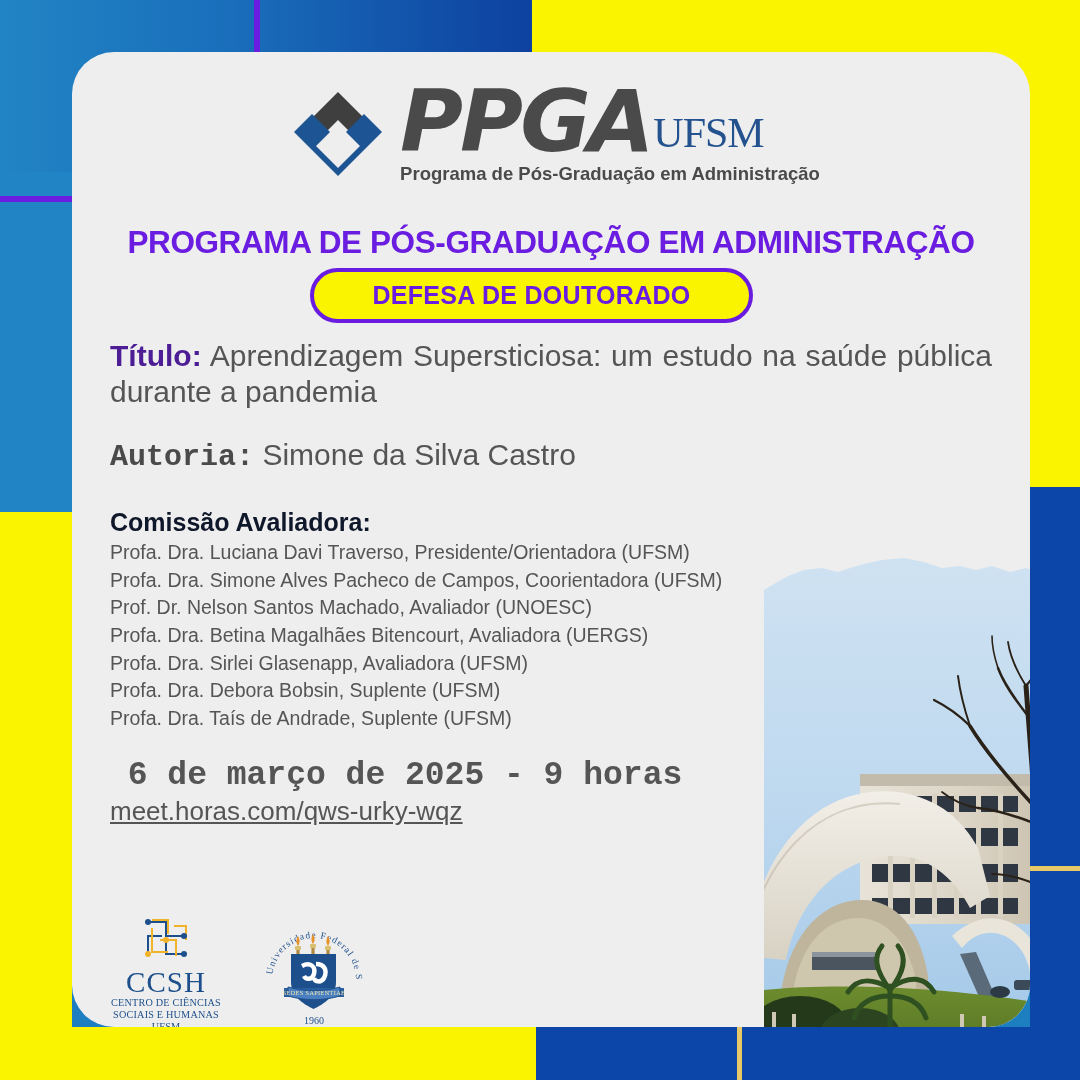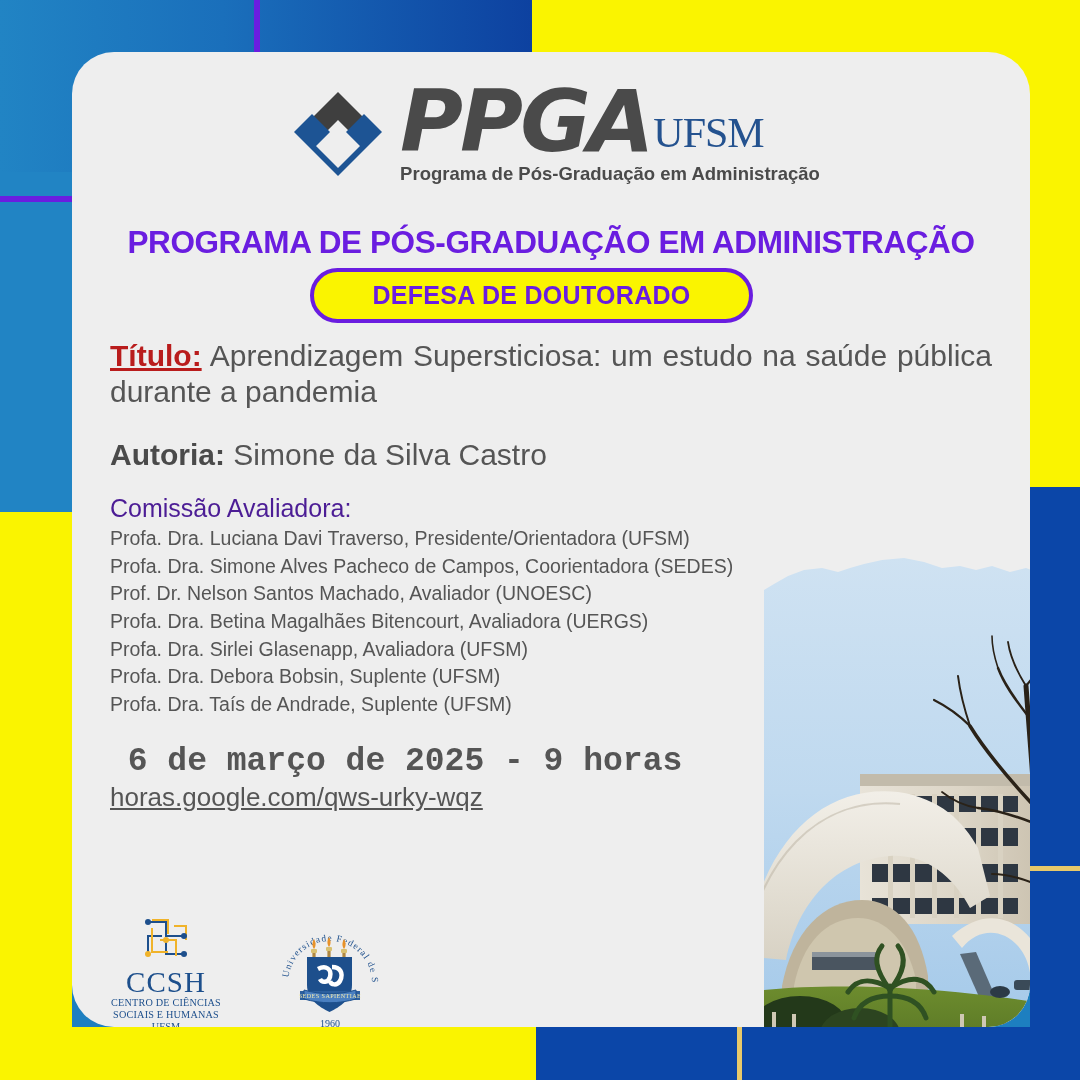--- a/index.html
+++ b/index.html
@@ -122,48 +122,48 @@
     font-size: 25px; font-weight: bold; color: #6a1de0;
     letter-spacing: 0.3px;
   }
   
   .body-block { position: absolute; left: 38px; top: 286px; width: 628px; }
   .row-title {
     font-size: 30px; color: #555; line-height: 1.2;
     text-align: justify; text-align-last: left;
     width: 882px;
   }
-  .row-title b { color: #b91c1c; text-decoration: underline; }
+  .row-title b { color: #4c1d95; }
   .row-author {
     font-size: 30px; color: #555; margin-top: 28px;
   }
-  .row-author b { color: #4a4a4a; }
+  .row-author b { color: #4a4a4a; font-family: Liberation Mono, monospace; }
   .committee-head {
-    font-size: 25px; font-weight: normal; color: #4c1d95; margin-top: 22px;
+    font-size: 25px; font-weight: bold; color: #0f172a; margin-top: 34px;
   }
   .committee-list { margin-top: 2px; }
   .committee-list li {
     list-style: none;
     font-size: 19.5px; color: #555; line-height: 1.42;
   }
   .event-date {
     font-size: 33px; font-weight: bold; color: #555;
     margin-top: 24px; text-align: center; width: 590px; font-family: Liberation Mono, monospace;
   }
   .link-label {
     font-size: 24px; font-weight: bold; color: #555; margin-top: 28px;
   }
   .link-url {
     font-size: 26px; color: #555; text-decoration: underline;
     display: inline-block; margin-top: 2px;
   }
   
   .footer-logos {
     position: absolute; left: 38px; top: 862px;
-    display: flex; align-items: flex-end; gap: 52px;
+    display: flex; align-items: center; gap: 36px;
   }
   .ccsh-logo { text-align: center; width: 112px; }
   .ccsh-name {
     font-size: 29px; color: #1d4f8c; letter-spacing: 1px;
     font-family: "Liberation Serif", serif; line-height: 1;
     margin-top: 2px;
   }
   .ccsh-sub {
     font-size: 10.2px; color: #1d4f8c; line-height: 1.18;
     font-family: "Liberation Serif", serif; letter-spacing: 0.2px;
@@ -227,31 +227,31 @@
       </div>
 
       <div class="row-author">
         <b>Autoria:</b>
         <span>Simone da Silva Castro</span>
       </div>
 
       <div class="committee-head">Comissão Avaliadora:</div>
       <ul class="committee-list">
         <li>Profa. Dra. Luciana Davi Traverso, Presidente/Orientadora (UFSM)</li>
-        <li>Profa. Dra. Simone Alves Pacheco de Campos, Coorientadora (SEDES)</li>
+        <li>Profa. Dra. Simone Alves Pacheco de Campos, Coorientadora (UFSM)</li>
         <li>Prof. Dr. Nelson Santos Machado, Avaliador (UNOESC)</li>
         <li>Profa. Dra. Betina Magalhães Bitencourt, Avaliadora (UERGS)</li>
         <li>Profa. Dra. Sirlei Glasenapp, Avaliadora (UFSM)</li>
         <li>Profa. Dra. Debora Bobsin, Suplente (UFSM)</li>
         <li>Profa. Dra. Taís de Andrade, Suplente (UFSM)</li>
       </ul>
 
       <div class="event-date">6 de março de 2025 - 9 horas</div>
 
-      <a class="link-url" href="#">horas.google.com/qws-urky-wqz</a>
+      <a class="link-url" href="#">meet.horas.com/qws-urky-wqz</a>
     </div>
 
     <div class="footer-logos">
 
       <div class="ccsh-logo">
         <svg width="56" height="48" viewBox="0 0 56 48">
           <g stroke="#1d4f8c" stroke-width="2" fill="none">
             <path d="M10,8 L28,8 L28,22 L44,22"></path>
             <path d="M10,40 L10,22 L24,22"></path>
             <path d="M46,40 L28,40 L28,28"></path>

